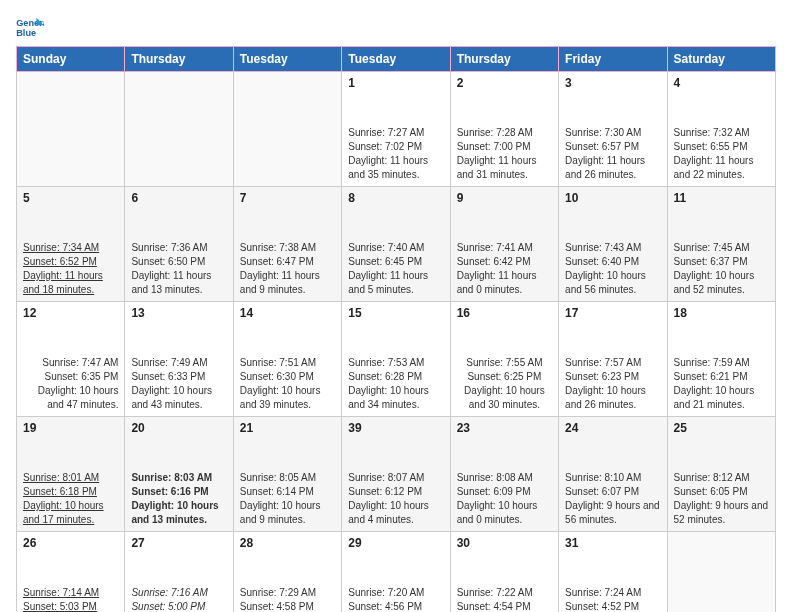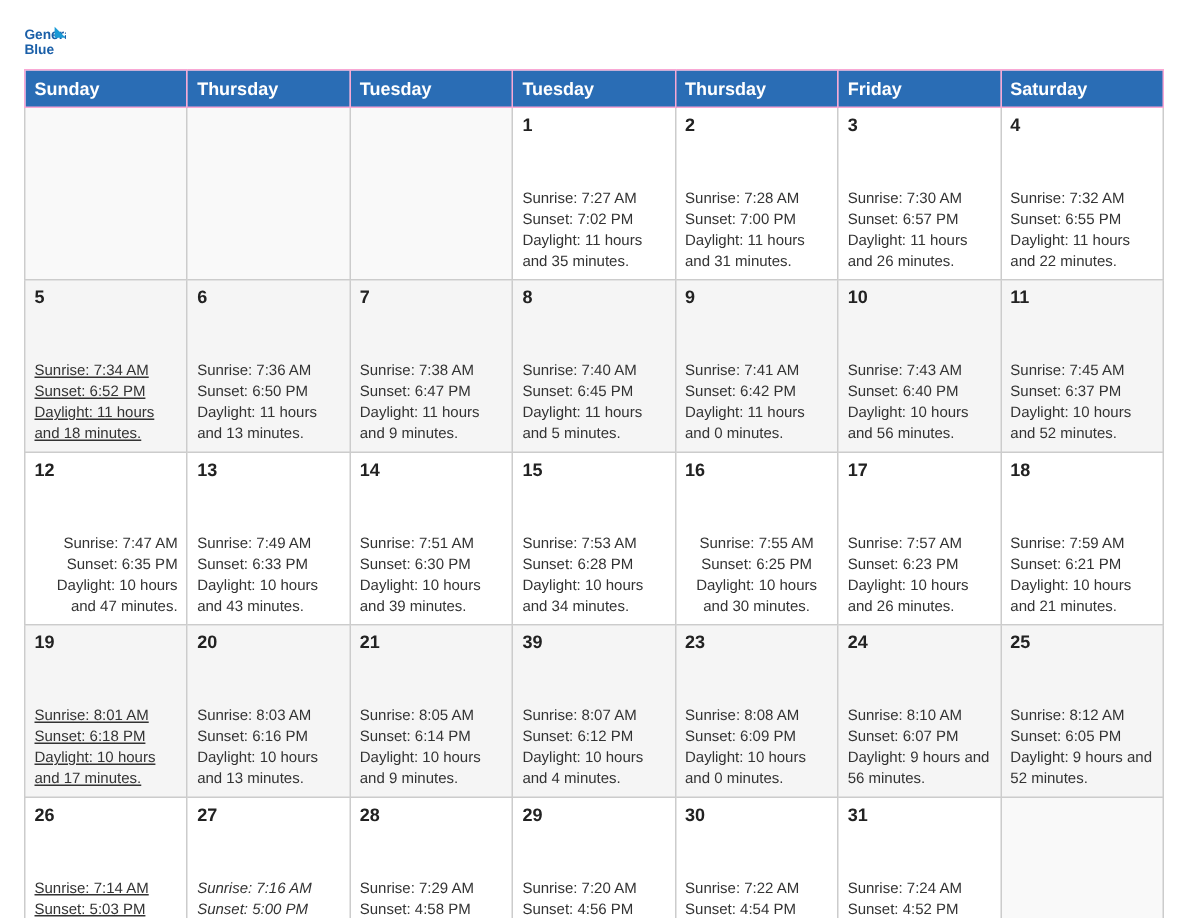--- a/index.html
+++ b/index.html
@@ -239,21 +239,21 @@
       </tr>
       <tr>
         <td>
           <div class="day-number">19</div>
           <div class="day-detail" style="white-space: pre-line; text-decoration: underline;">Sunrise: 8:01 AM
 Sunset: 6:18 PM
 Daylight: 10 hours and 17 minutes.</div>
         </td>
         <td>
           <div class="day-number">20</div>
-          <div class="day-detail" style="white-space: pre-line;">Sunrise: 8:03 AM
+          <div class="day-detail" style="white-space: pre-line; font-weight: bold;">Sunrise: 8:03 AM
 Sunset: 6:16 PM
 Daylight: 10 hours and 13 minutes.</div>
         </td>
         <td>
           <div class="day-number">21</div>
           <div class="day-detail" style="white-space: pre-line;">Sunrise: 8:05 AM
 Sunset: 6:14 PM
 Daylight: 10 hours and 9 minutes.</div>
         </td>
         <td>

